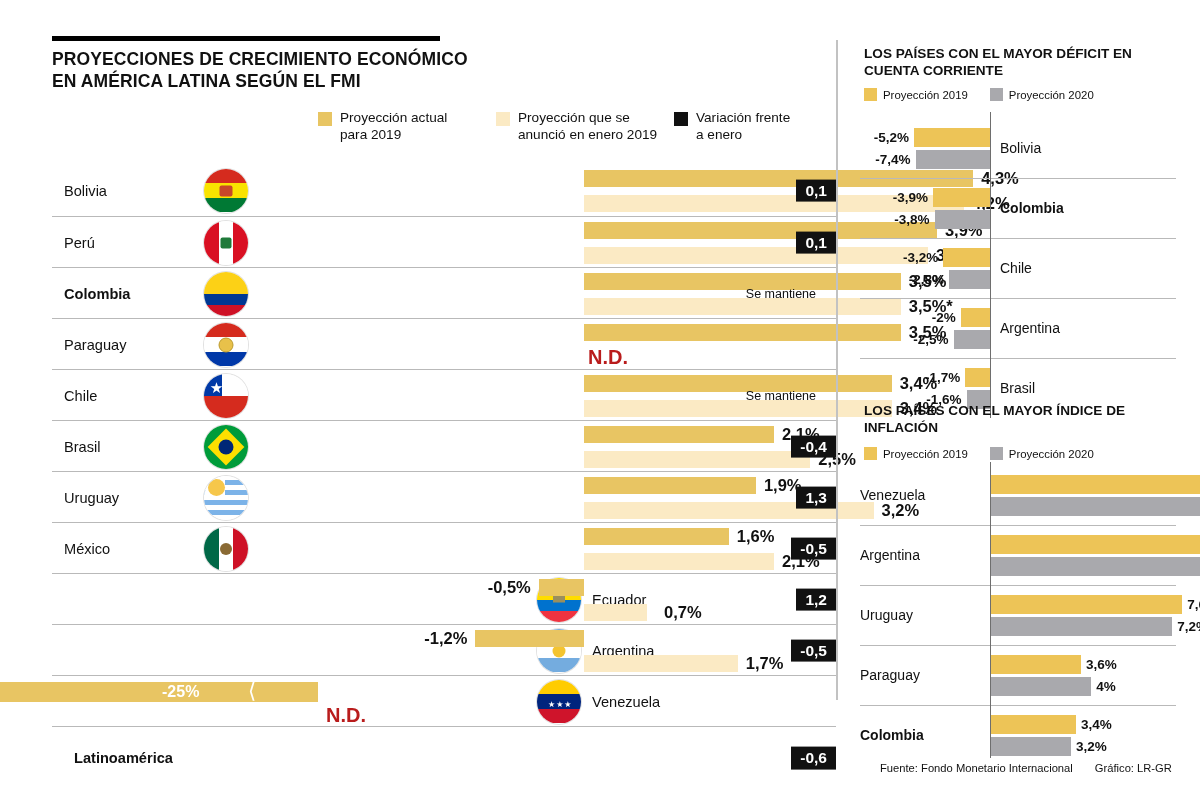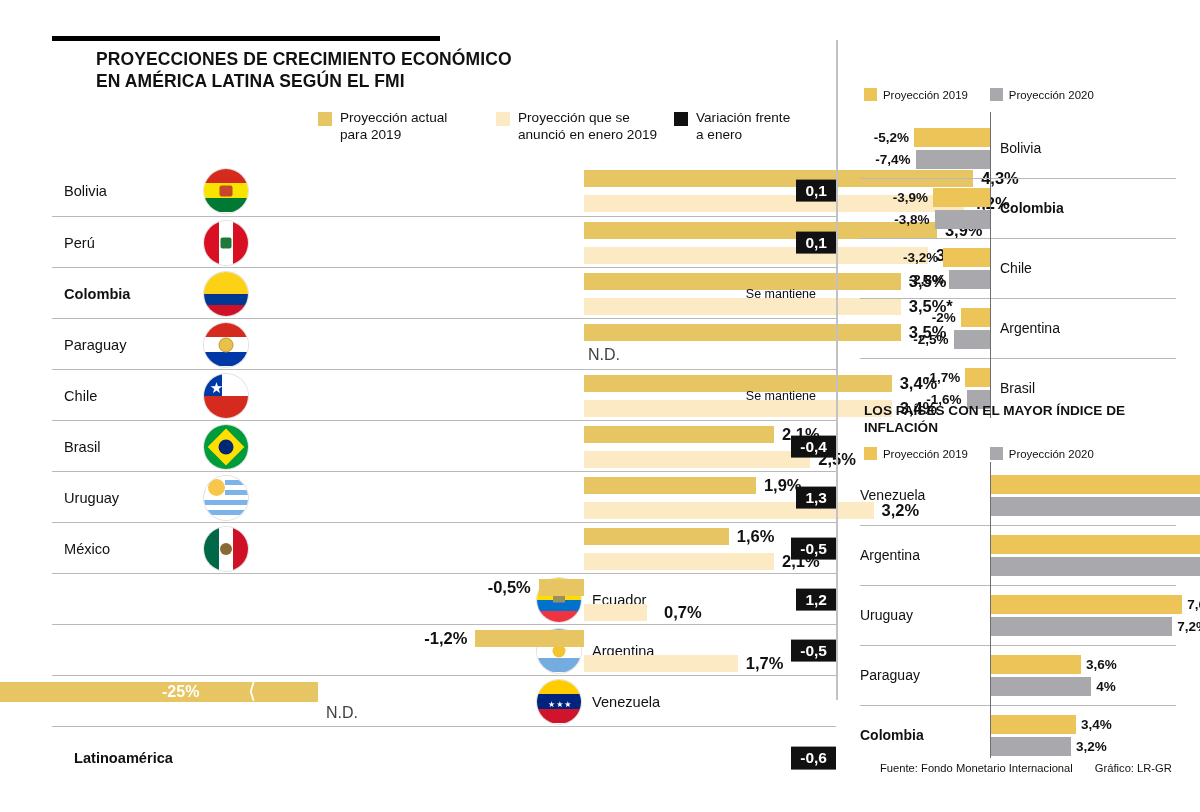--- a/index.html
+++ b/index.html
@@ -4,21 +4,21 @@
 <style>
   html,body{margin:0;padding:0;background:#fff;}
   body{width:1200px;height:812px;position:relative;overflow:hidden;
        font-family:"Liberation Sans",sans-serif;color:#111;}
 
   
   #left-panel{position:absolute;left:0;top:0;width:836px;height:812px;}
 
   #title-rule{position:absolute;left:52px;top:36px;width:388px;height:5px;background:#000;}
   #main-title{position:absolute;left:52px;top:48px;width:440px;
-      font-size:17.5px;font-weight:bold;line-height:1.26;letter-spacing:.1px;color:#111;margin-left:44px;}
+      font-size:17.5px;font-weight:bold;line-height:1.26;letter-spacing:.1px;color:#111;}
 
   #footnote{position:absolute;left:52px;top:110px;width:265px;
       font-size:11.4px;line-height:1.42;color:#111;}
 
   
   #main-legend{position:absolute;left:318px;top:110px;width:500px;height:44px;}
   .lg{position:absolute;top:0;display:flex;align-items:flex-start;gap:8px;}
   .lg-sw{width:14px;height:14px;flex:none;margin-top:2px;}
   .lg-tx{font-size:13.6px;line-height:1.25;white-space:pre-line;}
 
@@ -33,21 +33,21 @@
       box-shadow:0 0 0 1px rgba(0,0,0,.12);}
   .flag > div{position:absolute;left:0;right:0;}
 
   .barwrap{position:absolute;left:266px;top:0;right:0;height:100%;}
   .bar{position:absolute;height:17px;}
   .bar.cur{background:#e8c563;}
   .bar.prev{background:#fbeac4;}
   .blabel{position:absolute;font-size:16.5px;font-weight:bold;white-space:nowrap;
           line-height:17px;color:#111;}
   .note{position:absolute;font-size:12.5px;color:#111;white-space:nowrap;}
-  .nd{position:absolute;font-size:16px;font-weight:normal;color:#404040;}
+  .nd{position:absolute;font-size:20px;font-weight:bold;color:#b91c1c;}
 
   .badge{position:absolute;right:0;top:50%;transform:translateY(-50%);
       background:#111;color:#fff;font-size:15.5px;font-weight:bold;
       padding:2px 9px 3px;line-height:1.15;}
 
   
   .vz-bar{position:absolute;height:20px;background:#e8c563;left:-52px;}
   .vz-lab{position:absolute;color:#fff;font-size:16px;font-weight:bold;line-height:20px;}
   .vz-chev{position:absolute;font-size:21px;color:#fff;line-height:20px;font-weight:400;}
 
@@ -287,20 +287,22 @@
         <div class="rowlabel bold" style="left:22px">Latinoamérica</div>
         <div class="badge">-0,6</div>
       </div>
     </div>
 </div>
 
 <div id="vdiv"></div>
 
 <div id="right-panel">
 
+  <div class="sec-title" style="top:46px;">LOS PAÍSES CON EL MAYOR DÉFICIT
+EN CUENTA CORRIENTE</div>
   <div class="sec-legend" style="top:88px;">
     <span class="sw" style="background:#edc457"></span>
     <span class="tx">Proyección 2019</span>
     <span class="gap"></span>
     <span class="sw" style="background:#a9a9ad"></span>
     <span class="tx">Proyección 2020</span>
   </div>
   <div id="deficit-host">
       <div class="rrow" style="top: 118px; height: 60px;">
         <div class="rbar y" style="left:54.08px;top:10px;width:75.92px"></div>

